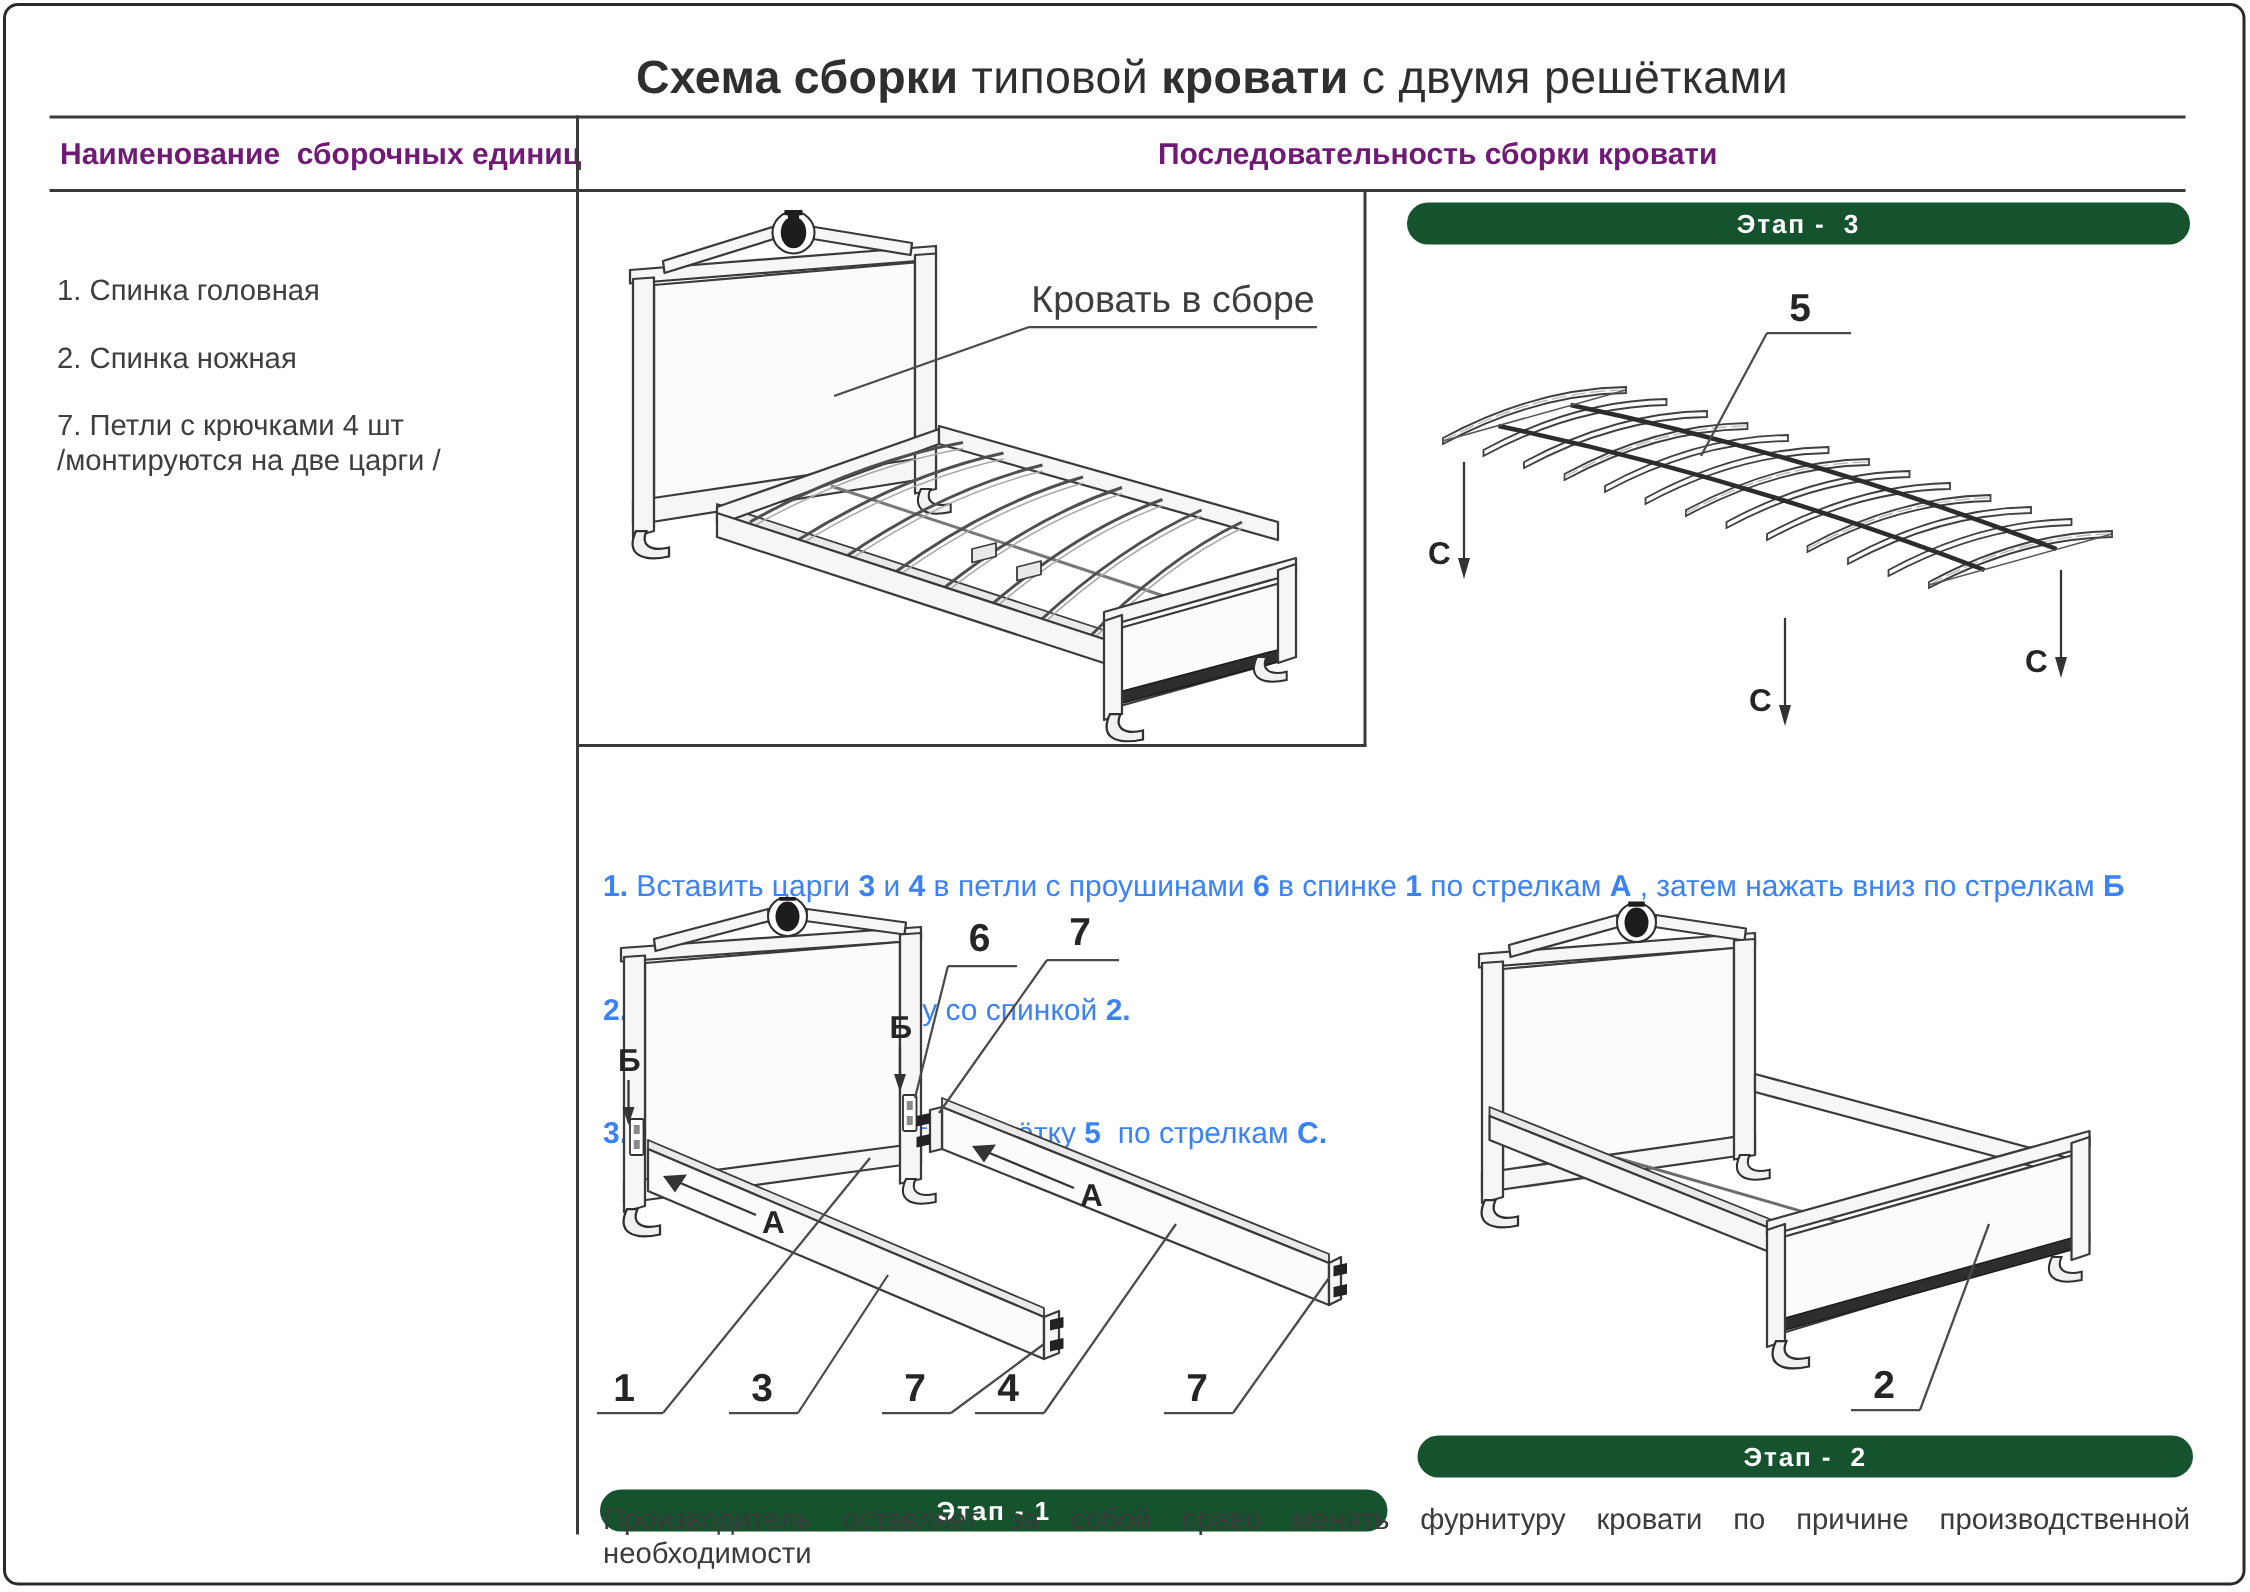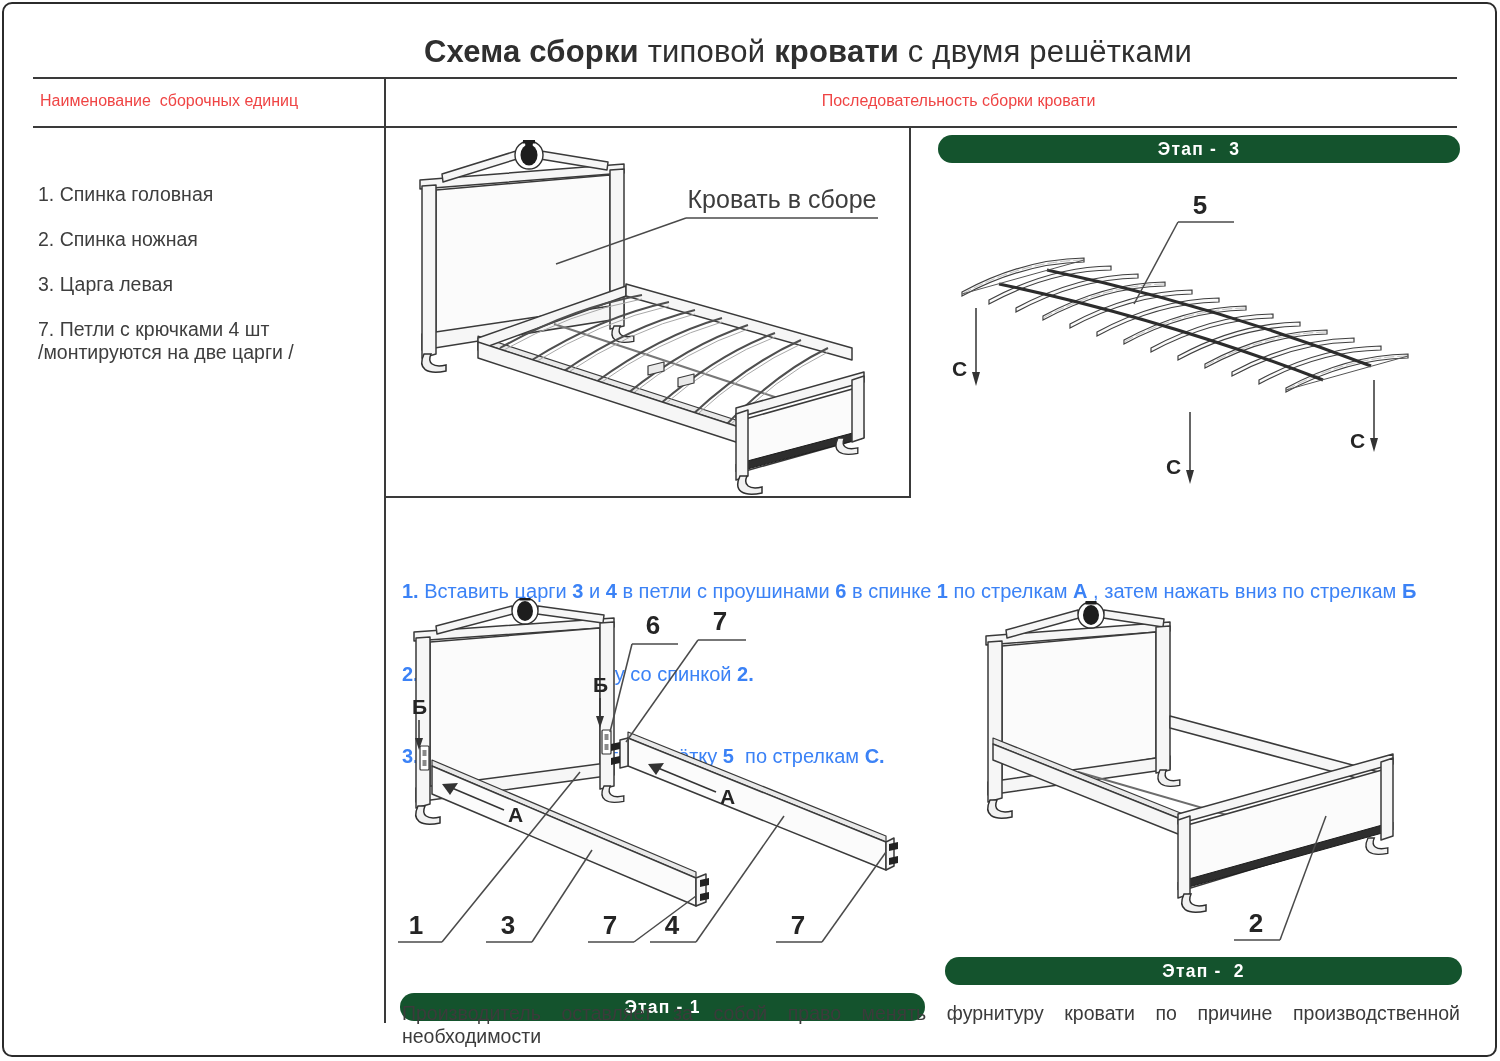--- a/index.html
+++ b/index.html
@@ -6,21 +6,21 @@
   body{
     width:1500px;height:1061px;position:relative;background:#ffffff;
     font-family:"Liberation Sans",sans-serif;color:#3a3a3a;overflow:hidden;
   }
   .frame{position:absolute;left:2px;top:2px;right:3px;bottom:4px;
     border:2px solid #2b2b2b;border-radius:10px;pointer-events:none;}
   .title{position:absolute;top:13px;left:116px;width:1384px;text-align:center;
     font-size:31px;font-weight:400;color:#2f2f2f;letter-spacing:.2px;white-space:pre;margin-top:21px;}
   .hline{position:absolute;height:2px;background:#3a3a3a;}
   .vline{position:absolute;width:2px;background:#3a3a3a;}
-  .col-header{position:absolute;font-size:16px;color:#ef4444;white-space:pre;}
+  .col-header{position:absolute;font-size:20px;color:#701a75;white-space:pre;font-weight:bold;}
   .left-header{left:40px;top:92px;width:340px;}
   .right-header{left:386px;top:92px;width:1071px;text-align:center;padding-left:37px;}
   .parts{position:absolute;left:38px;top:183px;width:348px;font-size:19.5px;
     line-height:23px;color:#3e3e3e;}
   .parts .item{margin-bottom:22px;white-space:pre-line;}
   .badge{position:absolute;height:28px;background:#14532d;border-radius:14px;
     color:#ffffff;display:flex;align-items:center;justify-content:center;
     font-size:17.5px;font-weight:700;letter-spacing:1.2px;white-space:pre;}
   .instr{position:absolute;left:402px;top:523px;width:1060px;font-size:20px;
     line-height:27.5px;color:#3b82f6;white-space:pre-wrap;}
@@ -58,21 +58,20 @@
 <div class="col-header left-header">Наименование  сборочных единиц</div>
 <div class="col-header right-header">Последовательность сборки кровати</div>
 <div class="hline" style="left:33px;top:126px;width:1424px;"></div>
 <div class="vline" style="left:384px;top:77px;height:946px;"></div>
 <div class="vline" style="left:909px;top:126px;height:371px;"></div>
 <div class="hline" style="left:384px;top:496px;width:527px;"></div>
 
 <div class="parts">
   <div class="item">1.   Спинка головная</div>
   <div class="item">2. Спинка ножная</div>
-  <div class="item">3. Царга левая</div>
   <div class="item">7. Петли с крючками 4 шт
 /монтируются на две царги /</div>
 </div>
 
 <svg style="left:386px;top:128px;" width="523" height="367" viewBox="0 0 523 367">
   <g>
     <polygon class="wood" points="34,52 238,36 238,45 34,61"></polygon>
     <polygon class="wood" points="56,46 130,23 131,31 57,54"></polygon>
     <polygon class="wood" points="155,23 222,34 221,42 154,31"></polygon>
     <circle cx="143" cy="27" r="14" fill="#ffffff" stroke="#2f2f2f" stroke-width="1.4"></circle>

